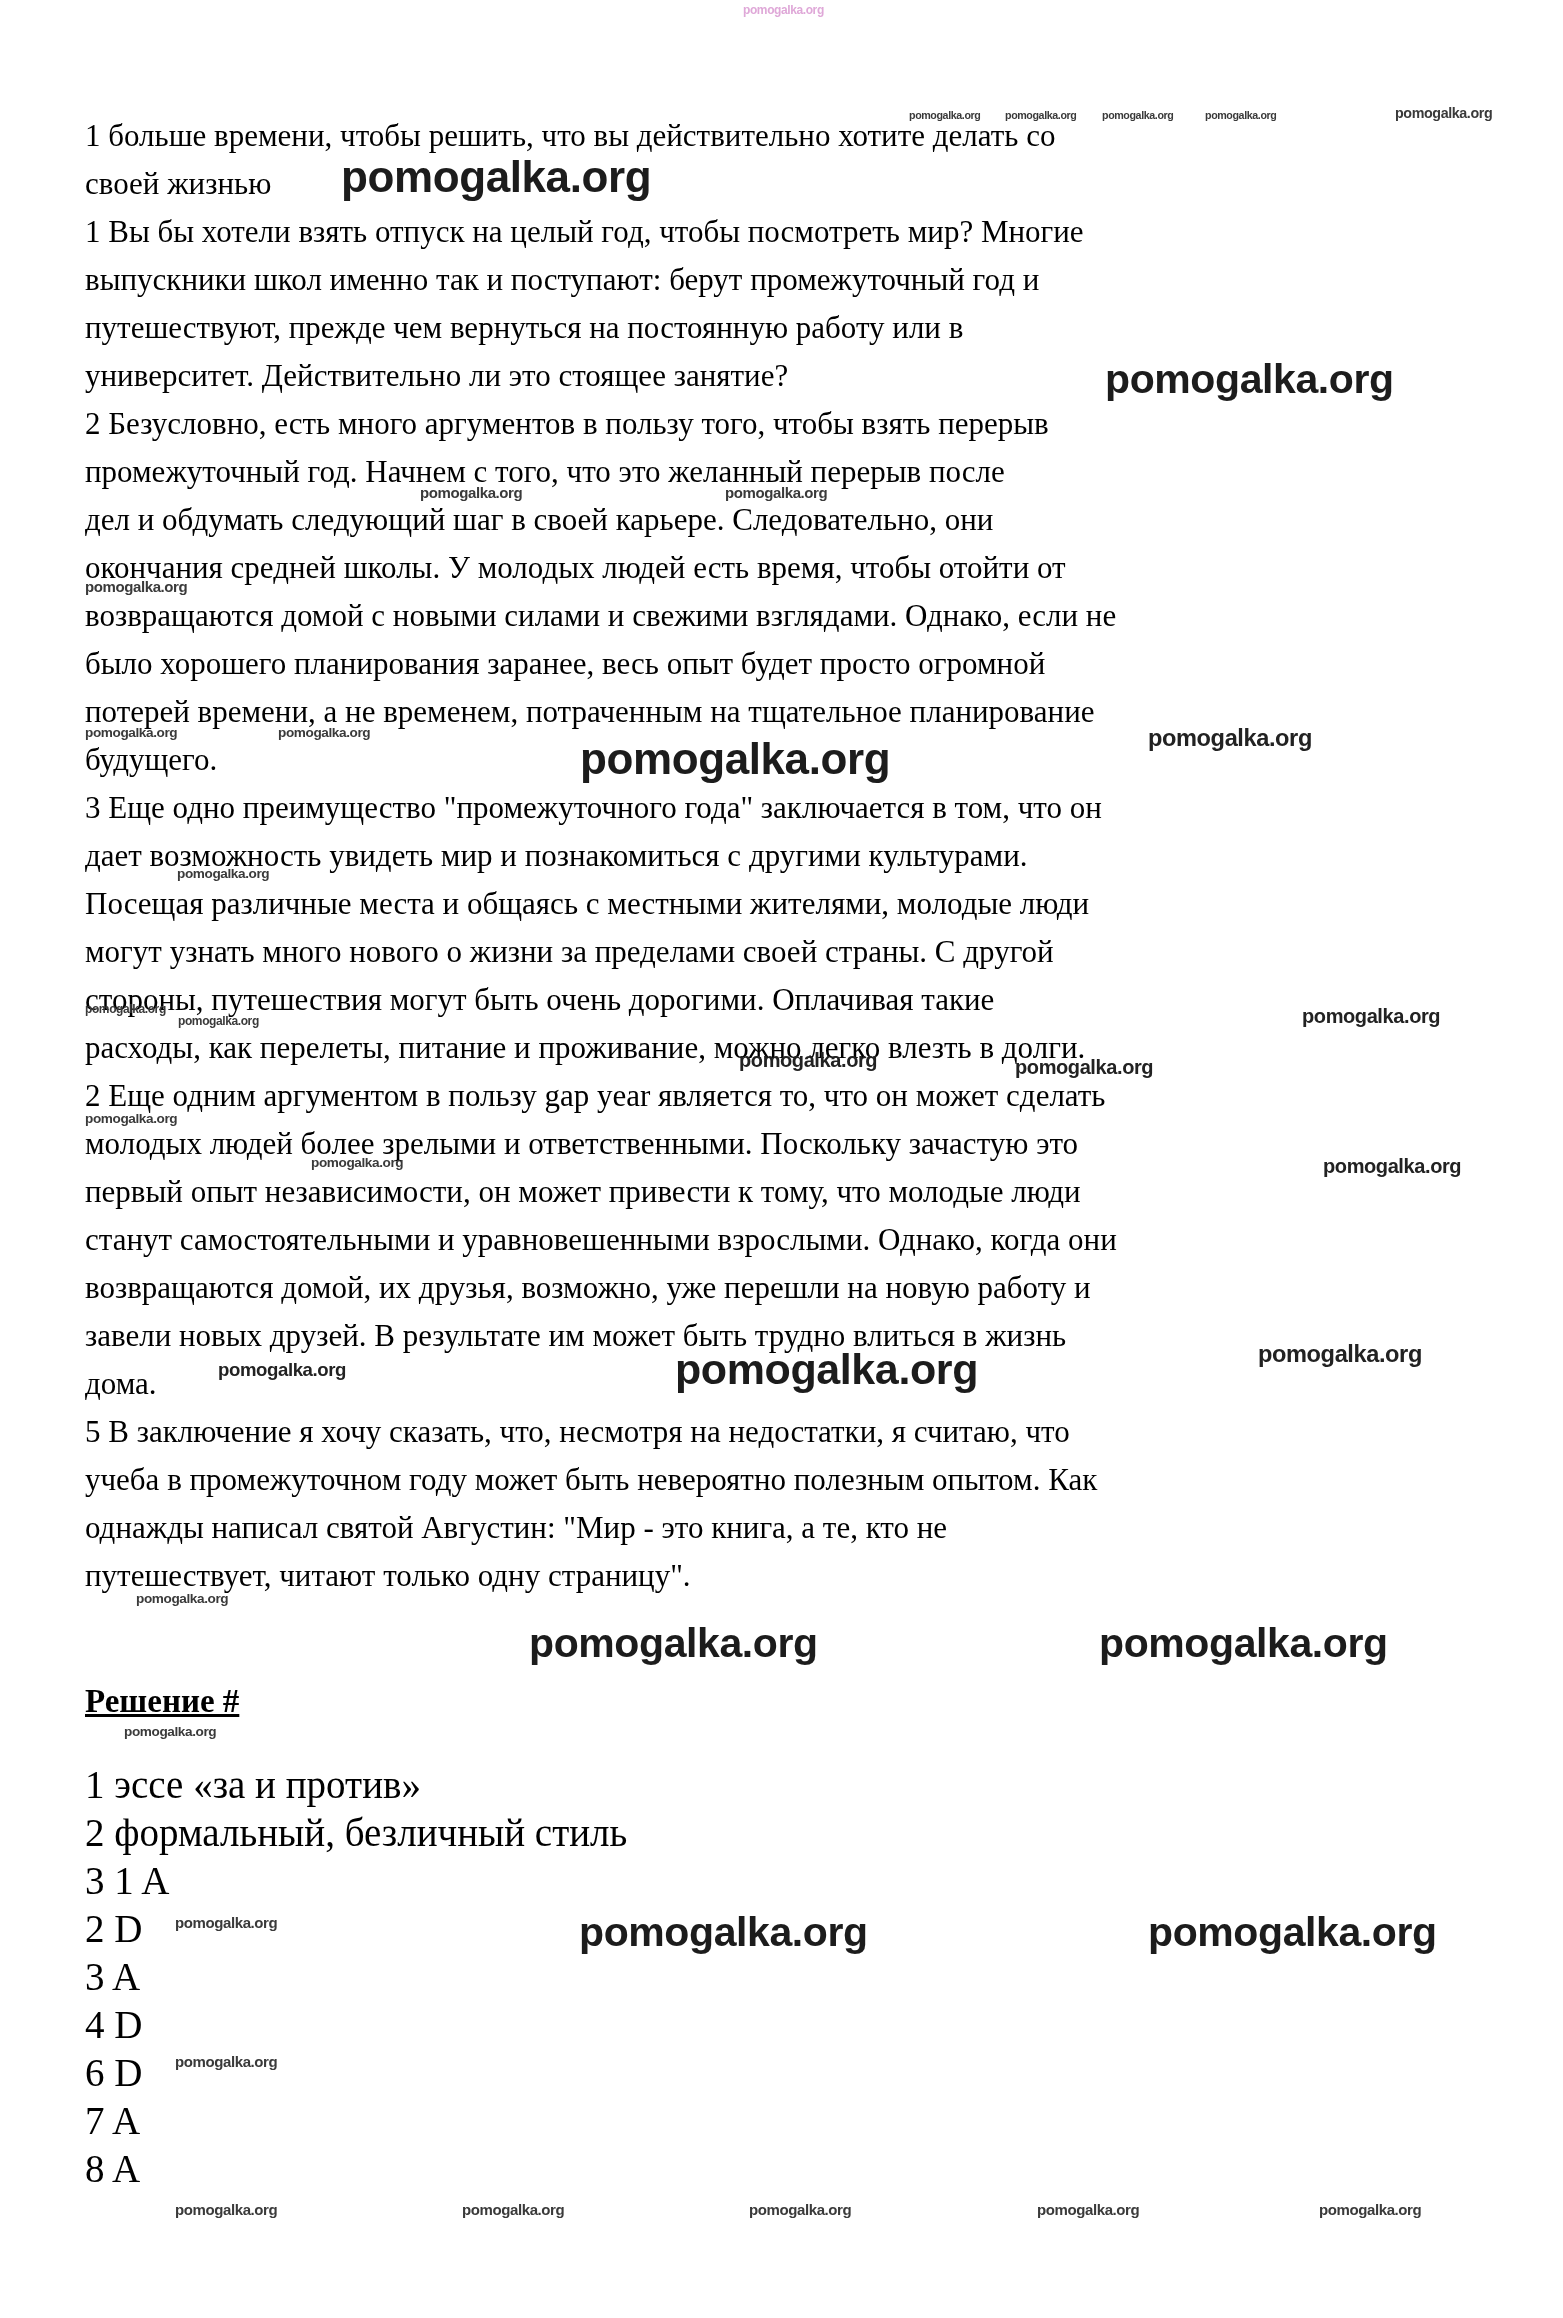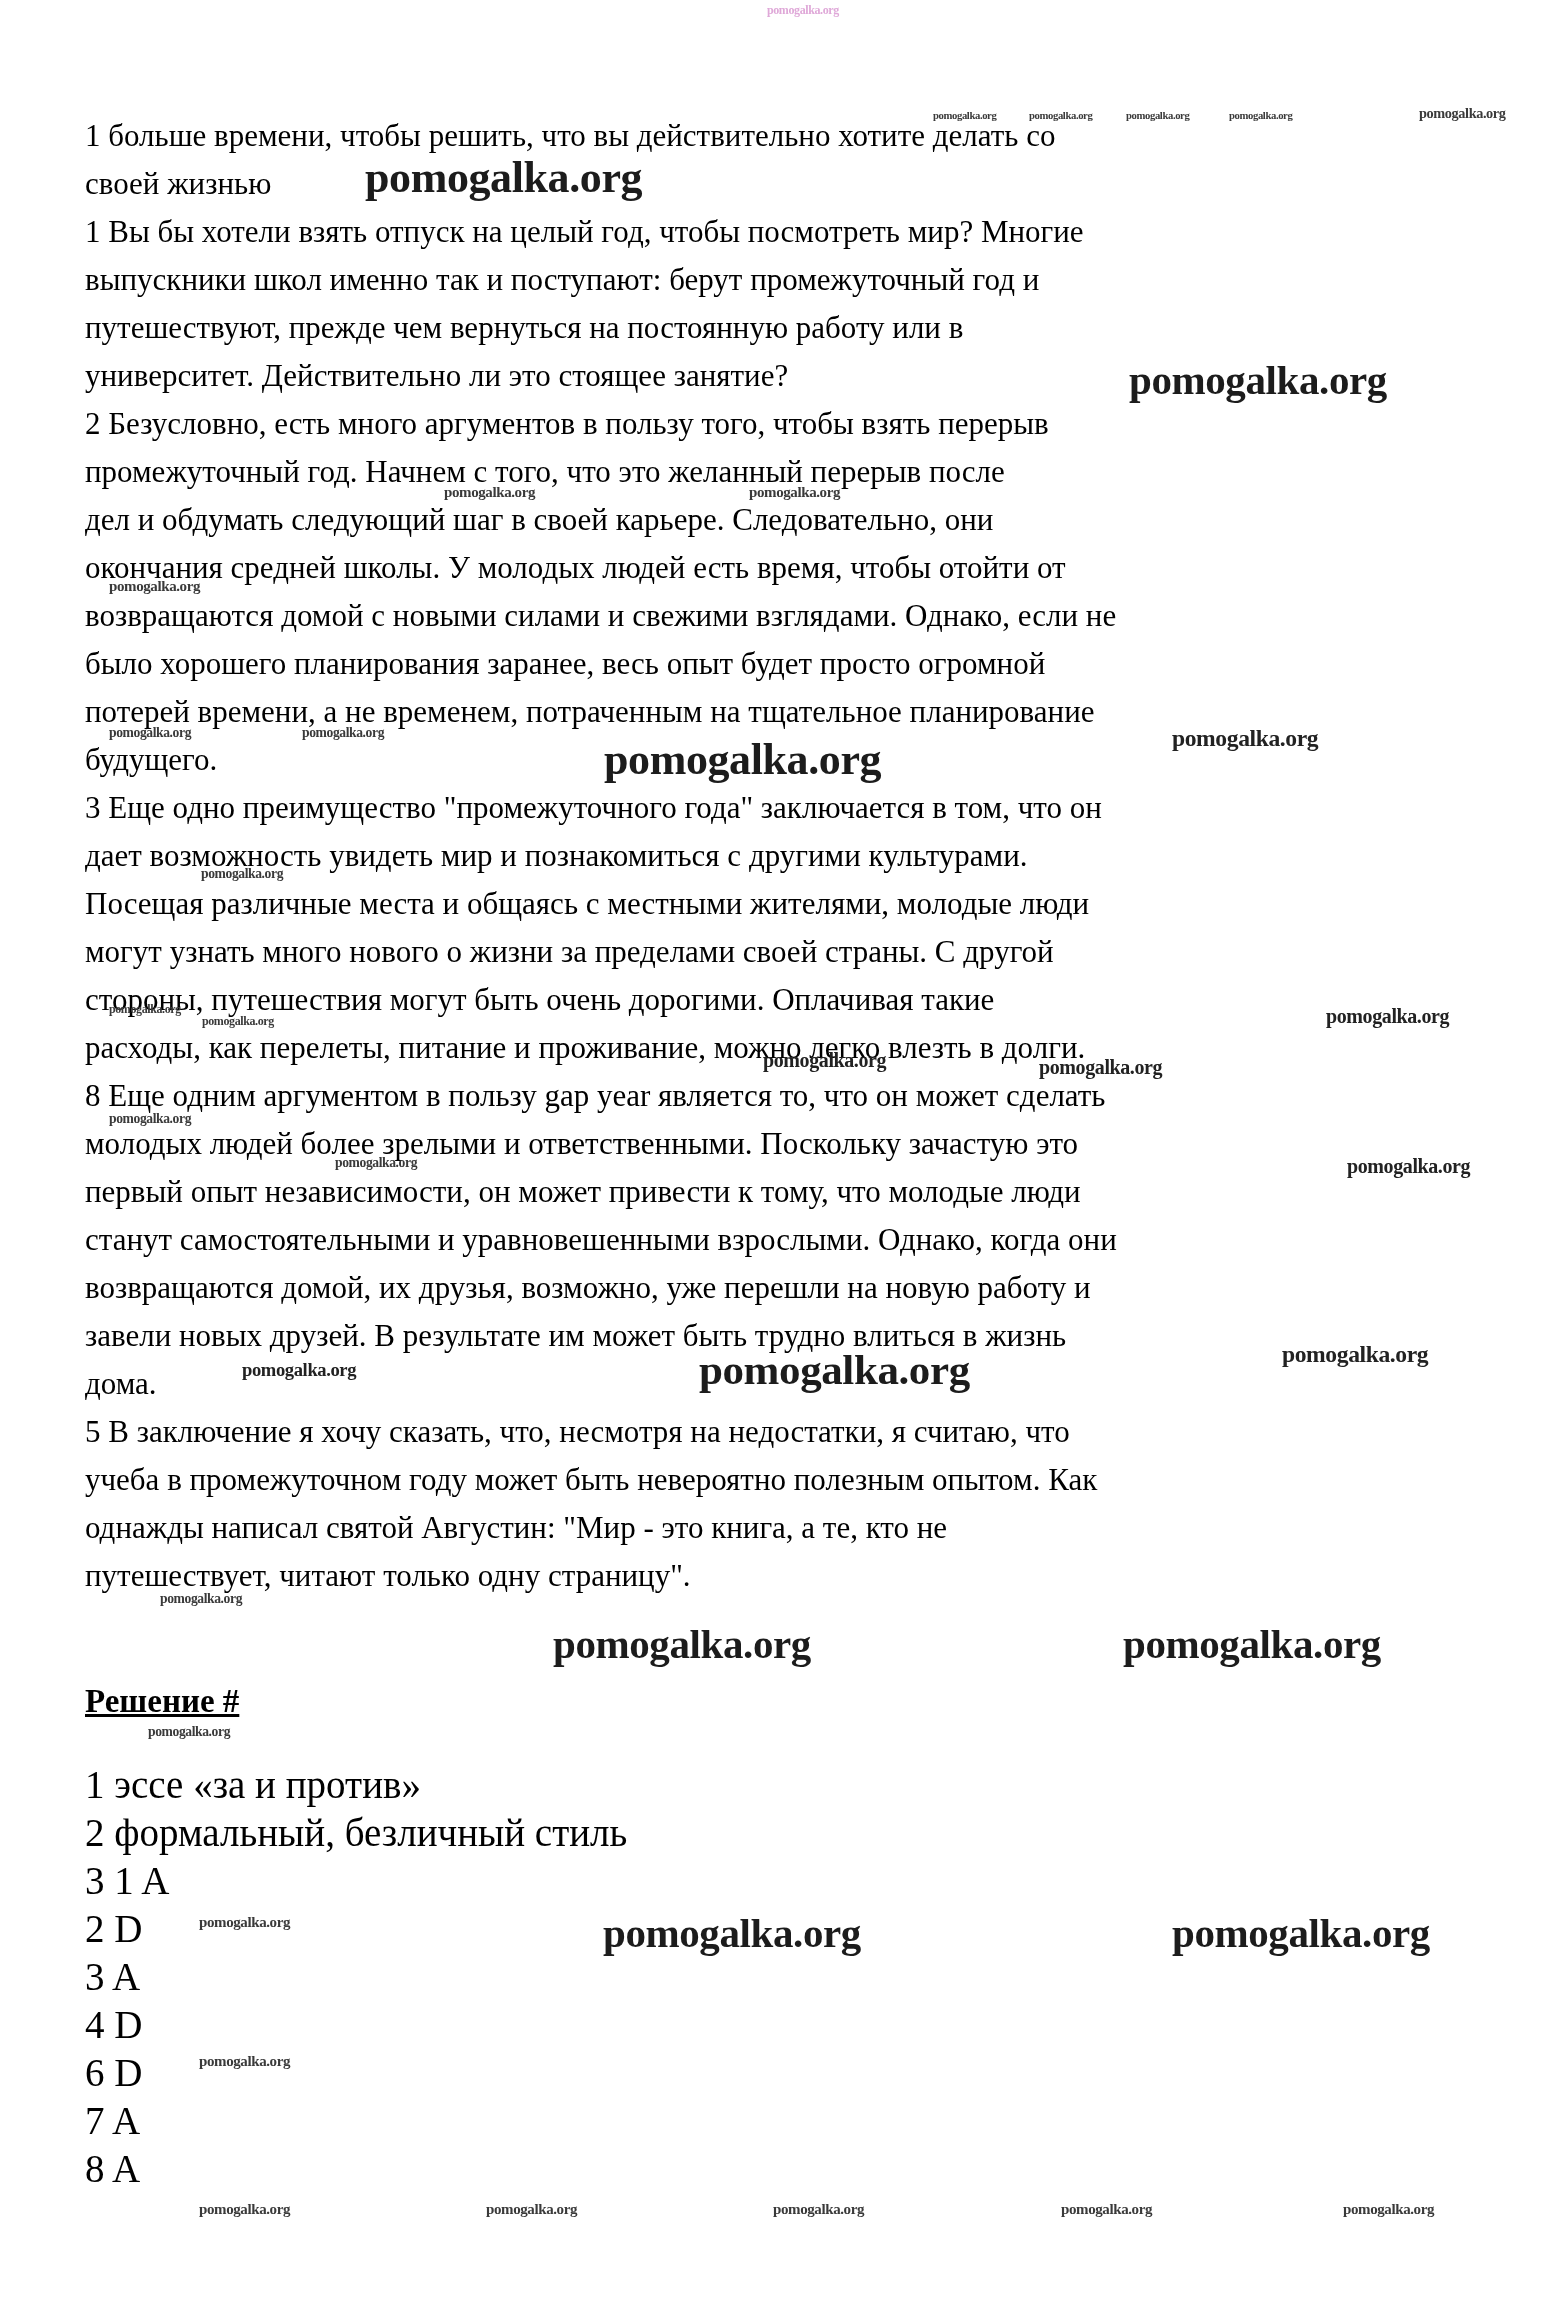--- a/index.html
+++ b/index.html
@@ -34,26 +34,25 @@
   }
   .answers {
     position: absolute;
     left: 85px;
     top: 1761px;
     font-size: 39px;
   }
   .answer-line { height: 48px; line-height: 48px; white-space: nowrap; }
   .wm {
     position: absolute;
-    font-family: Liberation Serif, serif;
+    font-family: Liberation Sans, sans-serif;
     font-weight: 600;
     color: #1c1c1c;
     white-space: nowrap;
     letter-spacing: -0.4px;
-    margin-left: 24px;
   }
   .wm.med { color: #222222; }
   .wm.sm  { color: #3a3a3a; font-weight: 600; }
   .wm.top { color: #dfa8d8; }
 </style>
 </head>
 <body>
 
 <div class="page">
 
@@ -80,21 +79,21 @@
     </div>
     <div>
       <div class="line">3 Еще одно преимущество "промежуточного года" заключается в том, что он</div>
       <div class="line">дает возможность увидеть мир и познакомиться с другими культурами.</div>
       <div class="line">Посещая различные места и общаясь с местными жителями, молодые люди</div>
       <div class="line">могут узнать много нового о жизни за пределами своей страны. С другой</div>
       <div class="line">стороны, путешествия могут быть очень дорогими. Оплачивая такие</div>
       <div class="line">расходы, как перелеты, питание и проживание, можно легко влезть в долги.</div>
     </div>
     <div>
-      <div class="line">8 Еще одним аргументом в пользу gap year является то, что он может сделать</div>
+      <div class="line">2 Еще одним аргументом в пользу gap year является то, что он может сделать</div>
       <div class="line">молодых людей более зрелыми и ответственными. Поскольку зачастую это</div>
       <div class="line">первый опыт независимости, он может привести к тому, что молодые люди</div>
       <div class="line">станут самостоятельными и уравновешенными взрослыми. Однако, когда они</div>
       <div class="line">возвращаются домой, их друзья, возможно, уже перешли на новую работу и</div>
       <div class="line">завели новых друзей. В результате им может быть трудно влиться в жизнь</div>
       <div class="line">дома.</div>
     </div>
     <div>
       <div class="line">5 В заключение я хочу сказать, что, несмотря на недостатки, я считаю, что</div>
       <div class="line">учеба в промежуточном году может быть невероятно полезным опытом. Как</div>

